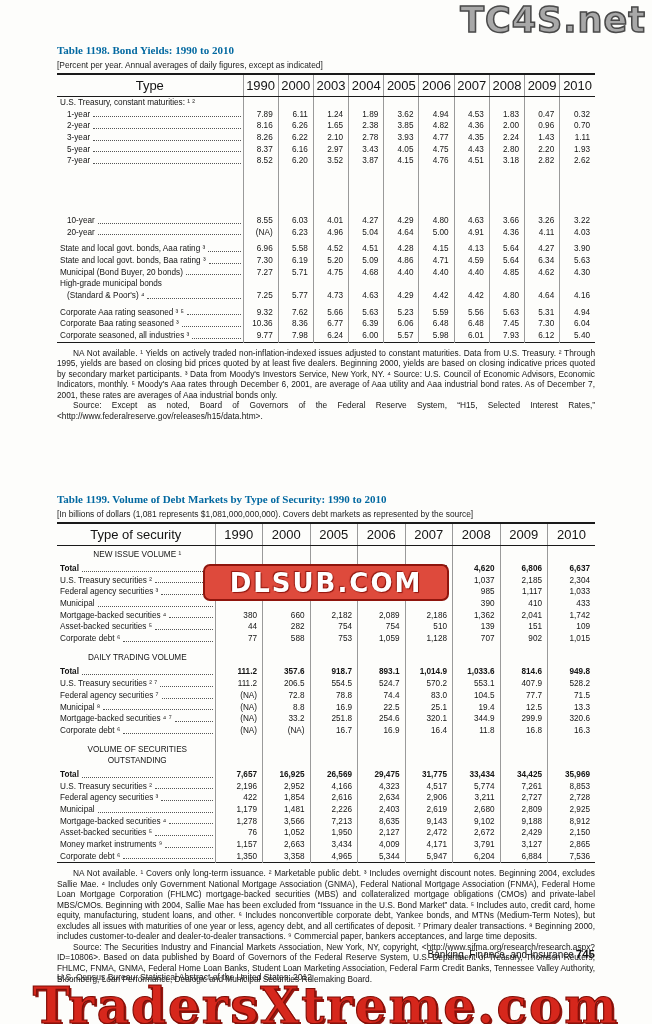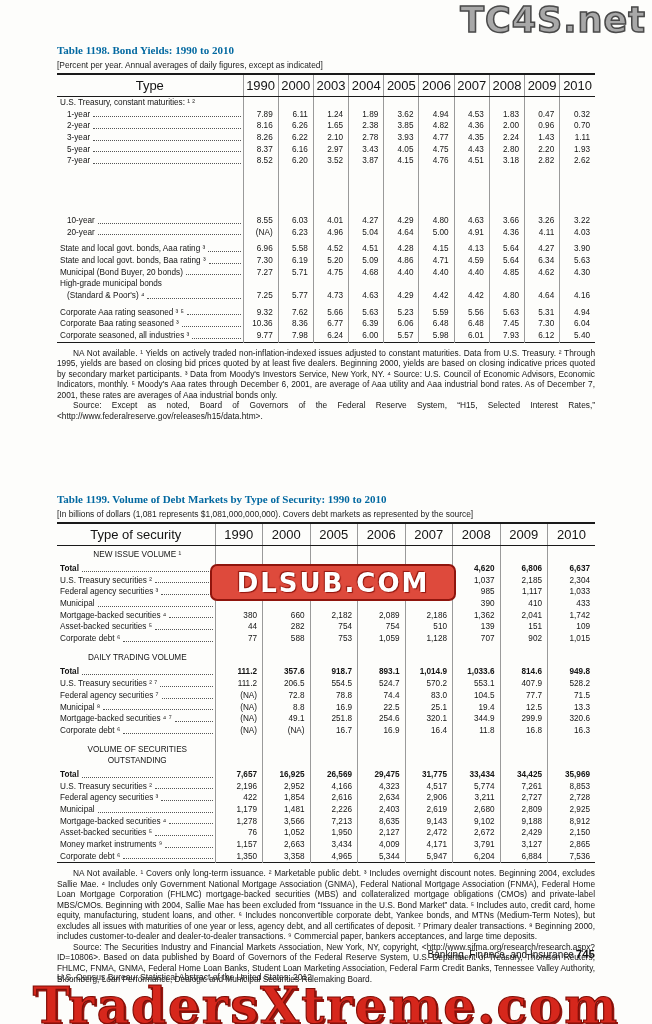--- a/index.html
+++ b/index.html
@@ -40,21 +40,21 @@
   .footer-right { position: absolute; top: 948px; right: 57px; font-size: 10px; color: #111; }
   .footer-right .pgno { font-size: 11.5px; font-weight: bold; margin-left: 2px; }
   .footer-left { position: absolute; top: 972px; left: 57px; font-size: 8.6px; color: #222; }
 
   .wm-top {
     position: absolute; top: 0; right: 6px; z-index: 6;
     font-family: "DejaVu Sans", sans-serif; font-weight: bold; font-size: 35px; letter-spacing: 1px;
     color: #a8a8a8; -webkit-text-stroke: 1.5px #4a4a4a; text-shadow: 0 0 1px #4a4a4a;
   }
   .wm-mid {
-    position: absolute; top: 42px; left: 153px; width: 246px; height: 37px; z-index: 5;
+    position: absolute; top: 42px; left: 146px; width: 246px; height: 37px; z-index: 5;
     background: #de4a3c; border: 2px solid #8f150d; border-radius: 7px;
     display: flex; align-items: center; justify-content: center;
     font-family: "DejaVu Sans", sans-serif; font-weight: bold; font-size: 26px; letter-spacing: 2px;
     color: #ffffff; text-shadow: 1px 1px 1px #8f150d, -1px -1px 1px #8f150d; text-align: center;
   }
   .wm-bottom {
     position: absolute; top: 976px; left: 50%; transform: translateX(-50%); z-index: 6;
     font-family: "DejaVu Serif", serif; font-weight: bold; font-size: 50px; letter-spacing: 2px; white-space: nowrap;
     color: #d6271c; -webkit-text-stroke: 1.2px #7f0f08; text-shadow: 2px 2px 0 #941710;
   }
@@ -661,21 +661,21 @@
                 <td class="num">13.3</td>
               </tr>
               <tr>
                 <td class="stub">
                   <div class="stubwrap">
                     <span class="lbl">Mortgage-backed securities ⁴ ⁷</span>
                     <span class="dots"></span>
                   </div>
                 </td>
                 <td class="num">(NA)</td>
-                <td class="num">49.1</td>
+                <td class="num">33.2</td>
                 <td class="num">251.8</td>
                 <td class="num">254.6</td>
                 <td class="num">320.1</td>
                 <td class="num">344.9</td>
                 <td class="num">299.9</td>
                 <td class="num">320.6</td>
               </tr>
               <tr>
                 <td class="stub">
                   <div class="stubwrap">

